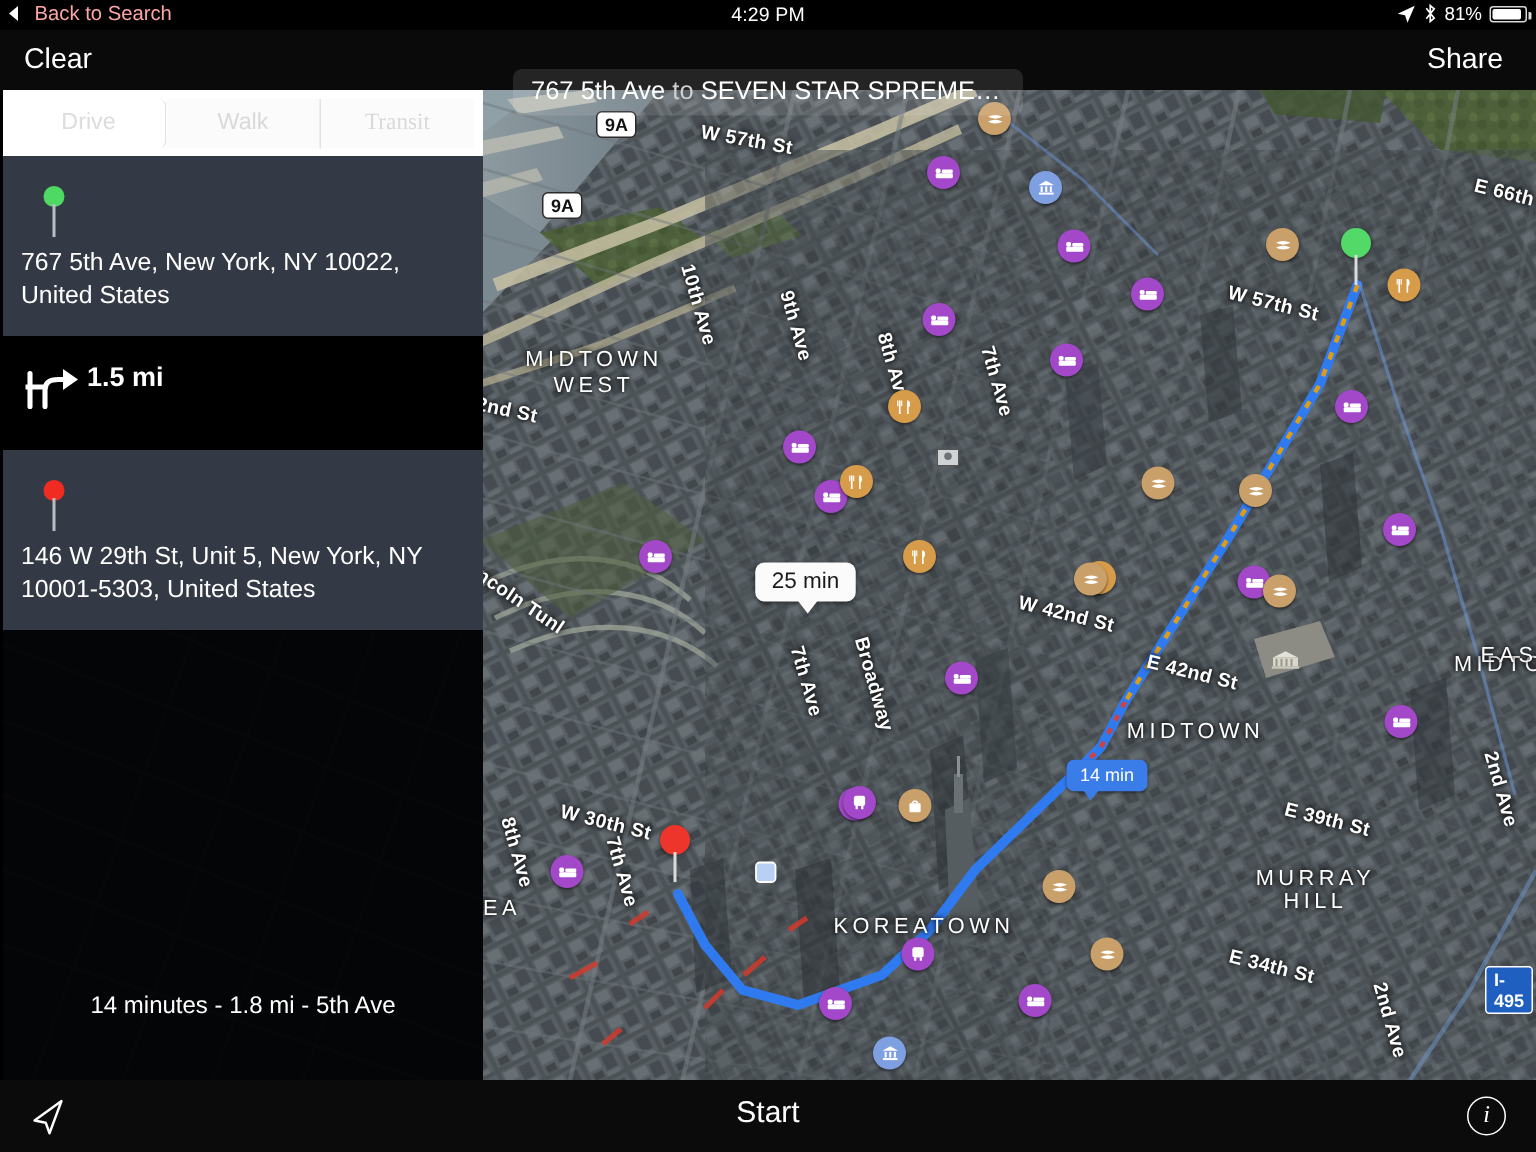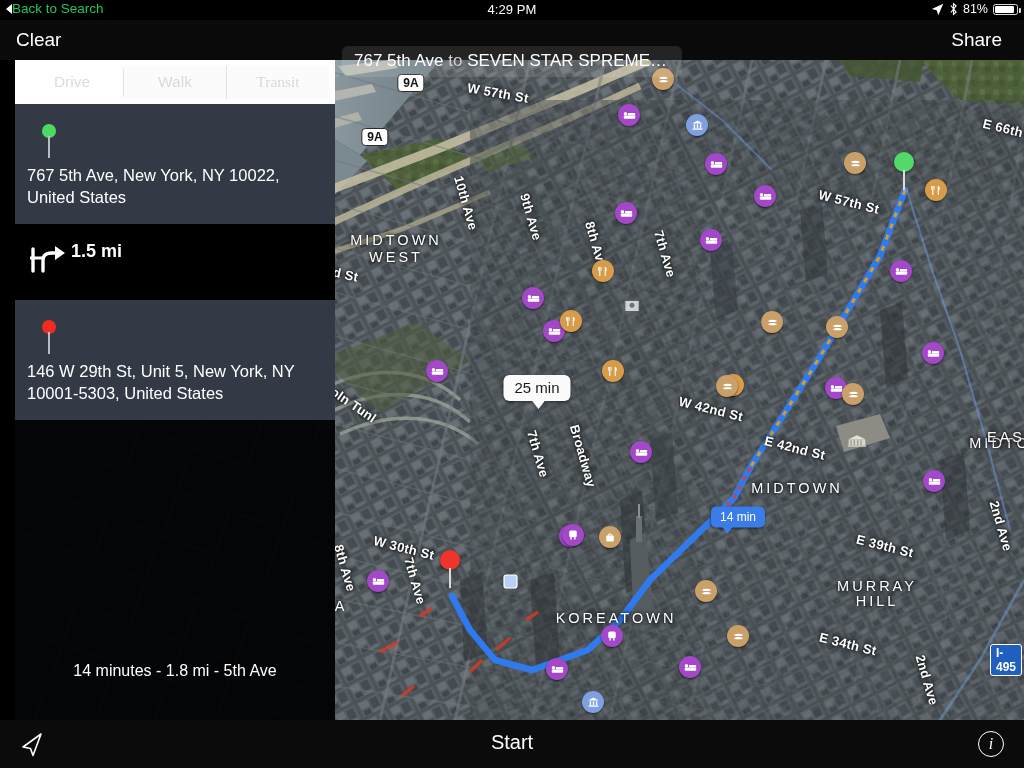--- a/index.html
+++ b/index.html
@@ -11,21 +11,21 @@
   }
   #app { position:relative; width:1024px; height:768px; background:#000; }
 
   
   .statusbar {
     position:absolute; left:0; top:0; width:1024px; height:20px;
     background:#000; color:#fff; z-index:60;
   }
   .sb-back {
     position:absolute; left:6px; top:1px;
-    font-size:13.5px; color:#22c55e; display:flex; align-items:center; gap:0;
+    font-size:13.5px; color:#fca5a5; display:flex; align-items:center; gap:11px;
   }
   .sb-back .tri {
     width:0;height:0;border-top:5px solid transparent;border-bottom:5px solid transparent;
     border-right:6px solid #fff; display:inline-block;
   }
   .sb-time {
     position:absolute; left:0; top:2px; width:1024px; text-align:center;
     font-size:13px; color:#fff; letter-spacing:.1px;
   }
   .sb-right {
@@ -66,21 +66,21 @@
 
   
   .map {
     position:absolute; left:320px; top:60px; width:704px; height:660px;
     overflow:hidden; background:#2e3336;
   }
   .map-canvas { position:absolute; inset:0; }
 
   
   .panel {
-    position:absolute; left:15px; top:60px; width:320px; height:660px;
+    position:absolute; left:2px; top:60px; width:320px; height:660px;
     background:#0369a1; overflow:hidden; z-index:40;
   }
   .panel-dimmap { position:absolute; inset:0; }
 
   .segwrap {
     position:absolute; left:0; top:0; width:320px; height:44px;
     background:#ffffff; display:flex; align-items:center; padding:5px 6px;
     z-index:3;
   }
   .seg {

